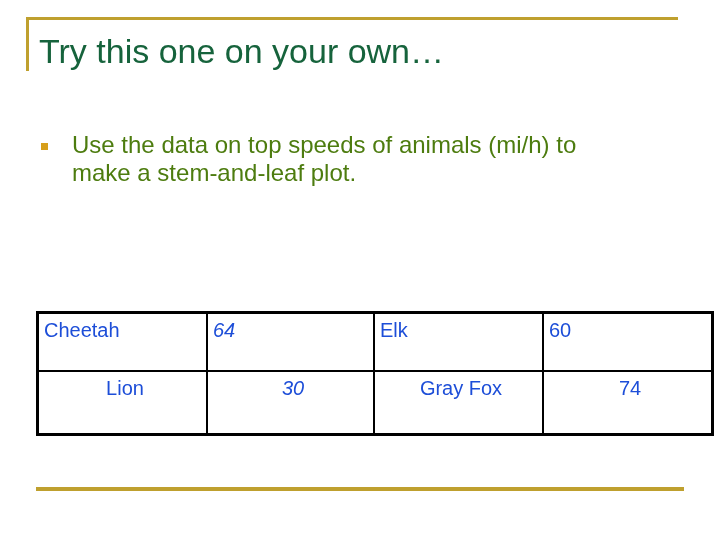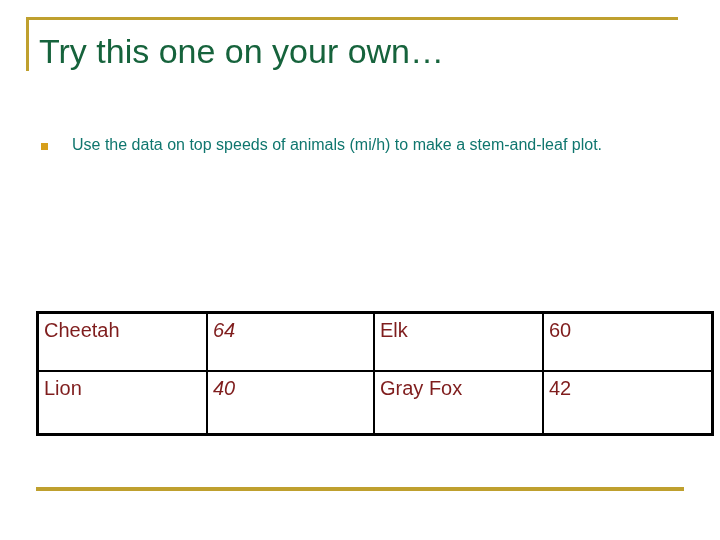--- a/index.html
+++ b/index.html
@@ -68,55 +68,55 @@
   }
   .bullet-marker {
     position: absolute;
     left: 3px;
     top: 12px;
     width: 7px;
     height: 7px;
     background: #d79f1a;
   }
   .bullet-text {
-    font-size: 16px;
+    font-size: 24px;
     line-height: 28px;
-    color: #0f766e;
+    color: #4d7c0f;
     max-width: 560px;
   }
 
   
   .data-table-wrap {
     position: absolute;
     left: 36px;
     top: 311px;
     width: 646px;
   }
   table.data-table {
     border-collapse: collapse;
     width: 646px;
     table-layout: fixed;
     border: 3px solid #000000;
   }
   table.data-table td {
     border: 2px solid #000000;
     font-size: 20px;
     line-height: 24px;
-    color: #7f1d1d;
+    color: #1d4ed8;
     vertical-align: top;
     padding: 4px 0 0 5px;
     height: 52px;
     overflow: hidden;
     white-space: nowrap;
   }
   table.data-table td.c-name-a { width: 162px; }
   table.data-table td.c-val-a  { width: 160px; font-style: italic; }
   table.data-table td.c-name-b { width: 162px; }
   table.data-table td.c-val-b  { width: 162px; }
-  table.data-table tr.r-last td { height: 57px; }
+  table.data-table tr.r-last td { height: 57px; text-align: center; }
 
   .table-rule-bottom {
     position: absolute;
     left: 36px;
     top: 487px;
     width: 648px;
     height: 4px;
     background: #bfa02e;
   }
 </style>
@@ -141,23 +141,23 @@
     <table class="data-table">
       <tbody>
         <tr>
           <td class="c-name-a">Cheetah</td>
           <td class="c-val-a">64</td>
           <td class="c-name-b">Elk</td>
           <td class="c-val-b">60</td>
         </tr>
         <tr class="r-last">
           <td class="c-name-a">Lion</td>
-          <td class="c-val-a">40</td>
+          <td class="c-val-a">30</td>
           <td class="c-name-b">Gray Fox</td>
-          <td class="c-val-b">42</td>
+          <td class="c-val-b">74</td>
         </tr>
       </tbody>
     </table>
   </div>
 
   <div class="table-rule-bottom"></div>
 
 </div>
 
 </body></html>

